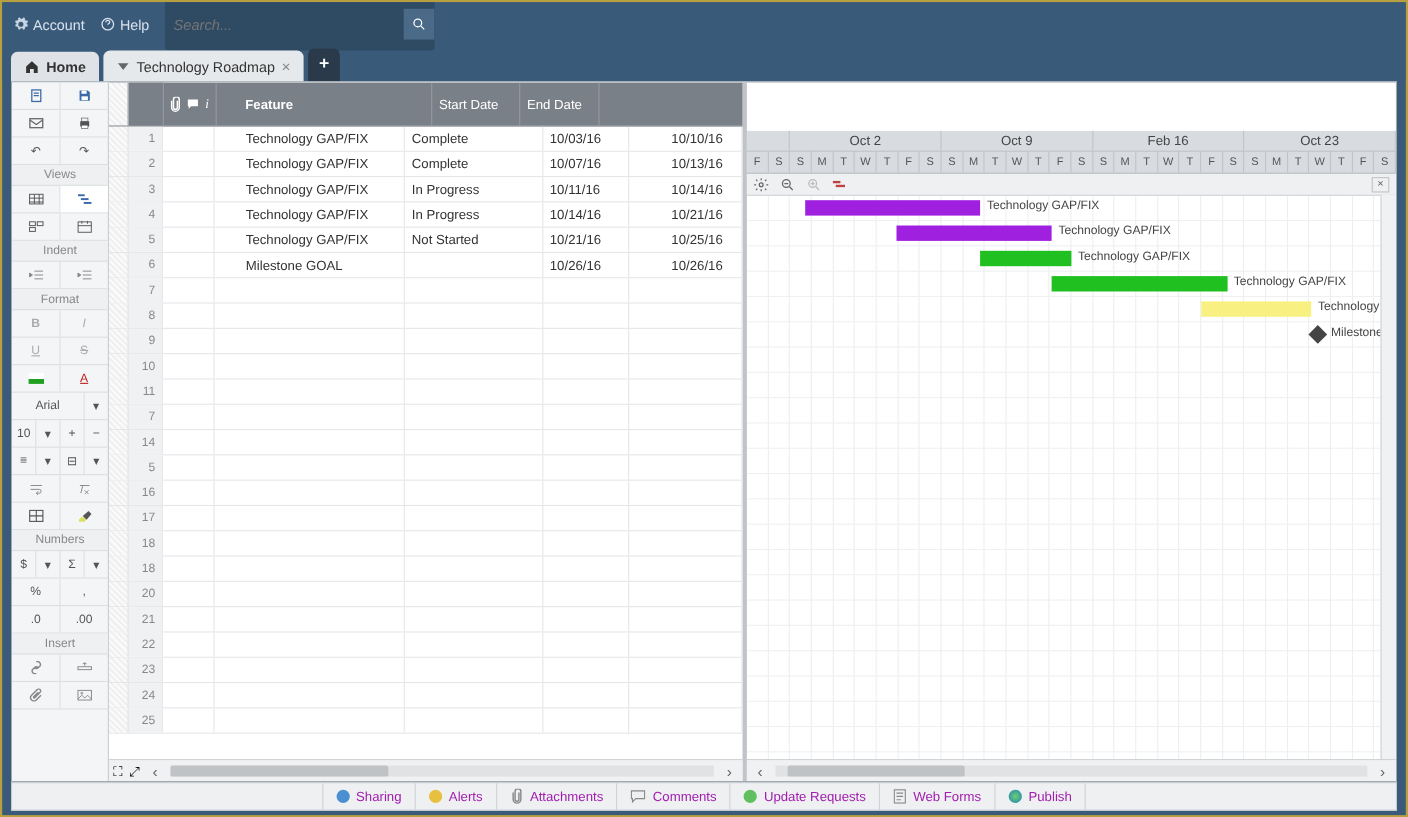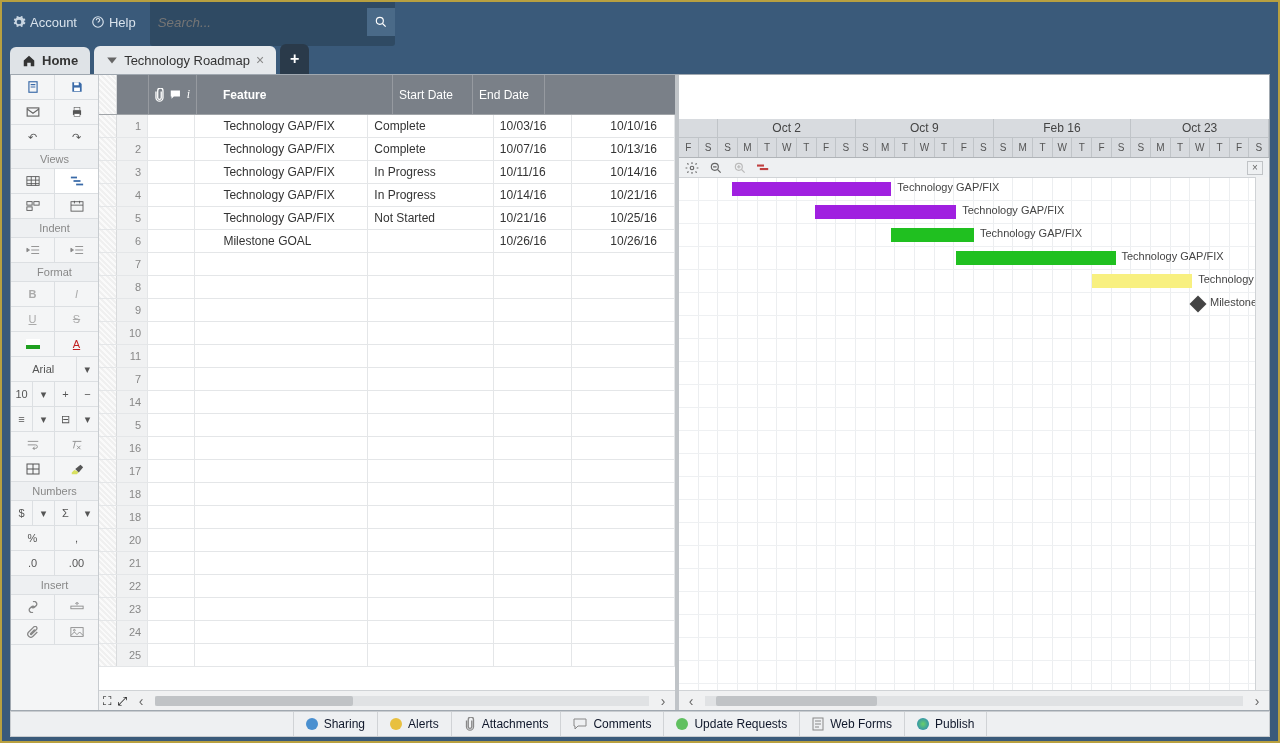--- a/index.html
+++ b/index.html
@@ -84,21 +84,21 @@
 
 
 .hscroll { height: 20px; background: #f0f1f2; border-top: 1px solid #d0d3d6; display: flex; align-items: center; padding: 0 4px; gap: 6px; }
 .hscroll .arrow { width: 16px; text-align: center; color: #666; cursor: pointer; font-size: 14px; }
 .hscroll .track { flex: 1; height: 10px; background: #e0e2e4; position: relative; }
 .hscroll .thumb { position: absolute; top: 0; height: 10px; background: #c0c3c6; border-radius: 2px; }
 .vscroll { position: absolute; top: 58px; right: 0; bottom: 20px; width: 14px; background: #f0f1f2; border-left: 1px solid #d0d3d6; }
 
 
 .bottombar { position: absolute; left: 8px; right: 8px; bottom: 4px; height: 26px; background: #eef0f2; border: 1px solid #c8ccd0; display: flex; align-items: center; justify-content: center; gap: 0; }
-.bottombar .bbtn { padding: 0 12px; height: 100%; display: flex; align-items: center; gap: 6px; border-right: 1px solid #d0d3d6; cursor: pointer; color: #0f172a; font-size: 12px; }
+.bottombar .bbtn { padding: 0 12px; height: 100%; display: flex; align-items: center; gap: 6px; border-right: 1px solid #d0d3d6; cursor: pointer; color: #a21caf; font-size: 12px; }
 .bottombar .bbtn:first-child { border-left: 1px solid #d0d3d6; }
 .dot { width: 12px; height: 12px; border-radius: 50%; }
 
 svg { display: block; }
 </style>
 </head>
 <body>
 
 <div class="topbar">
   <div class="link">

